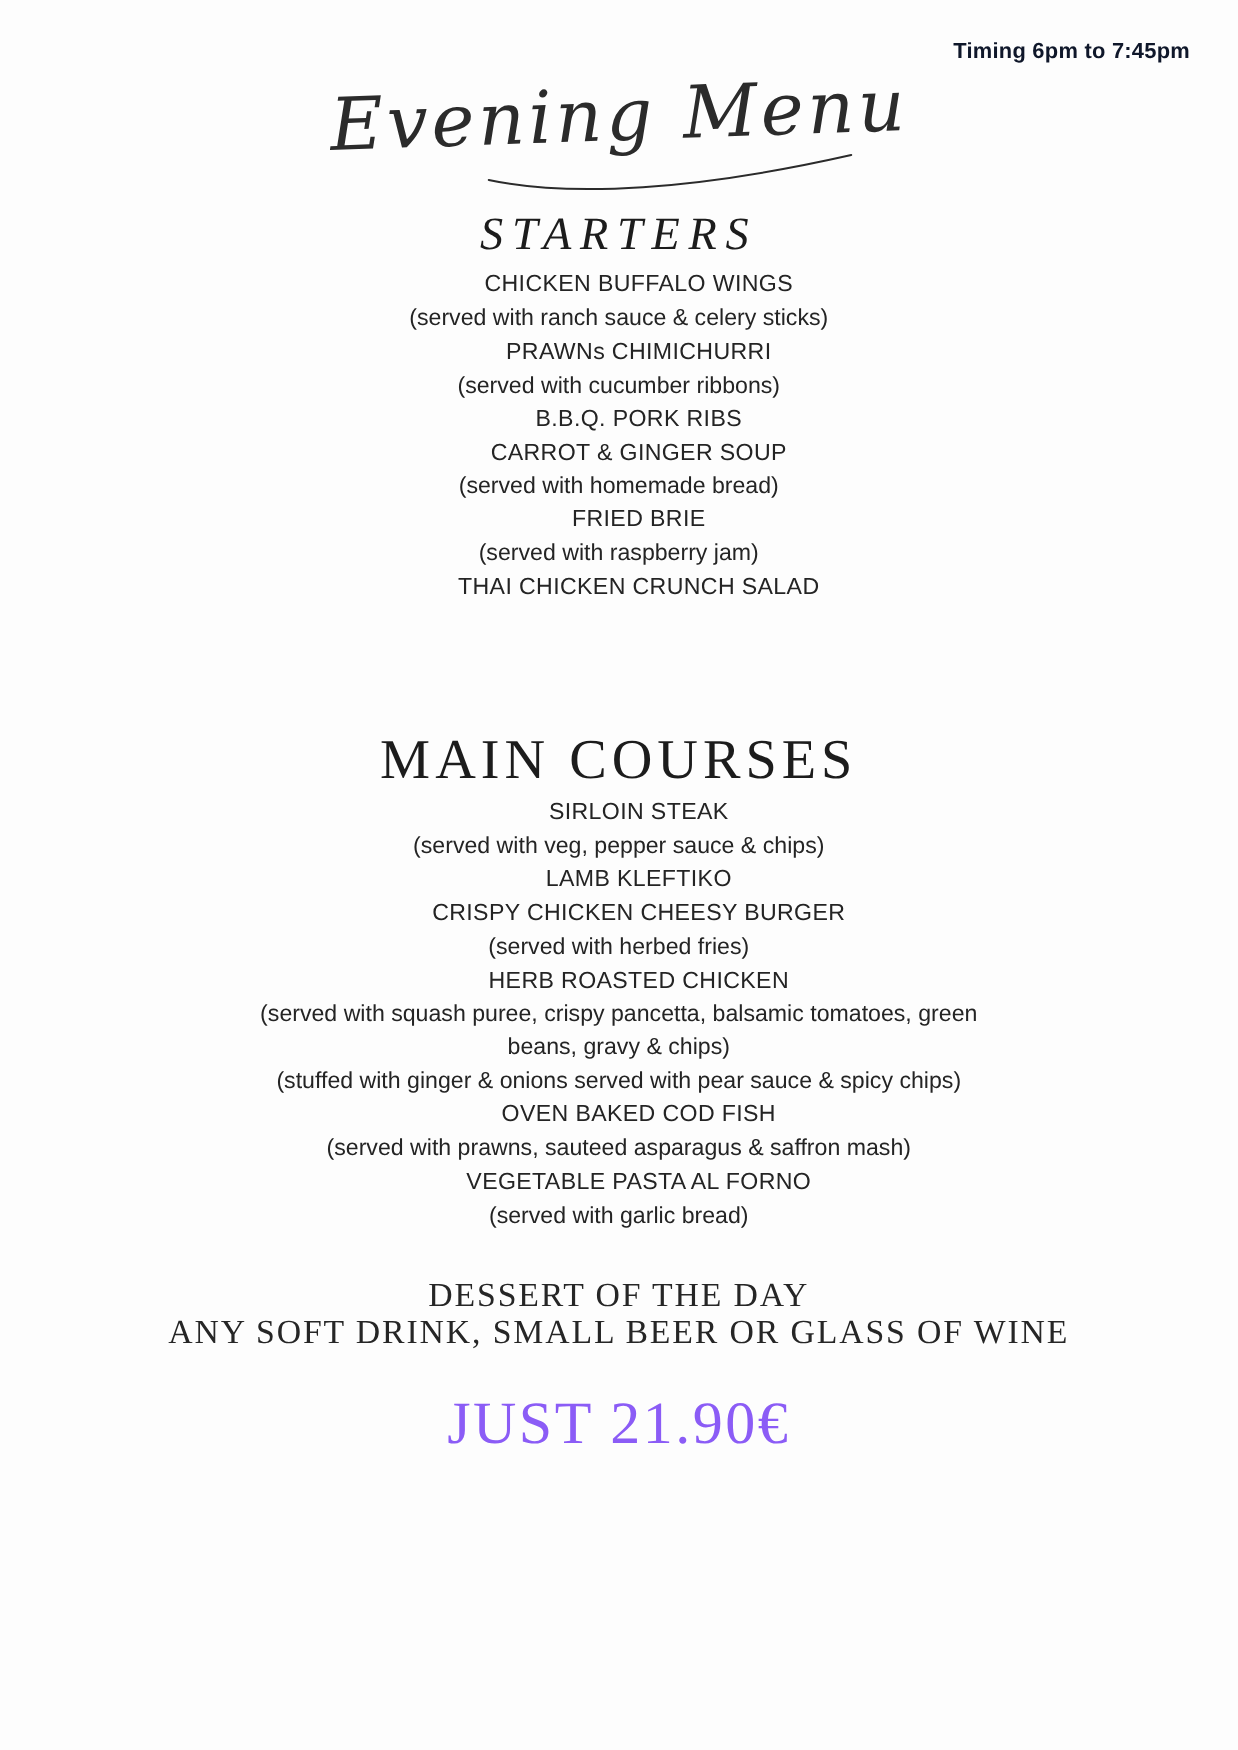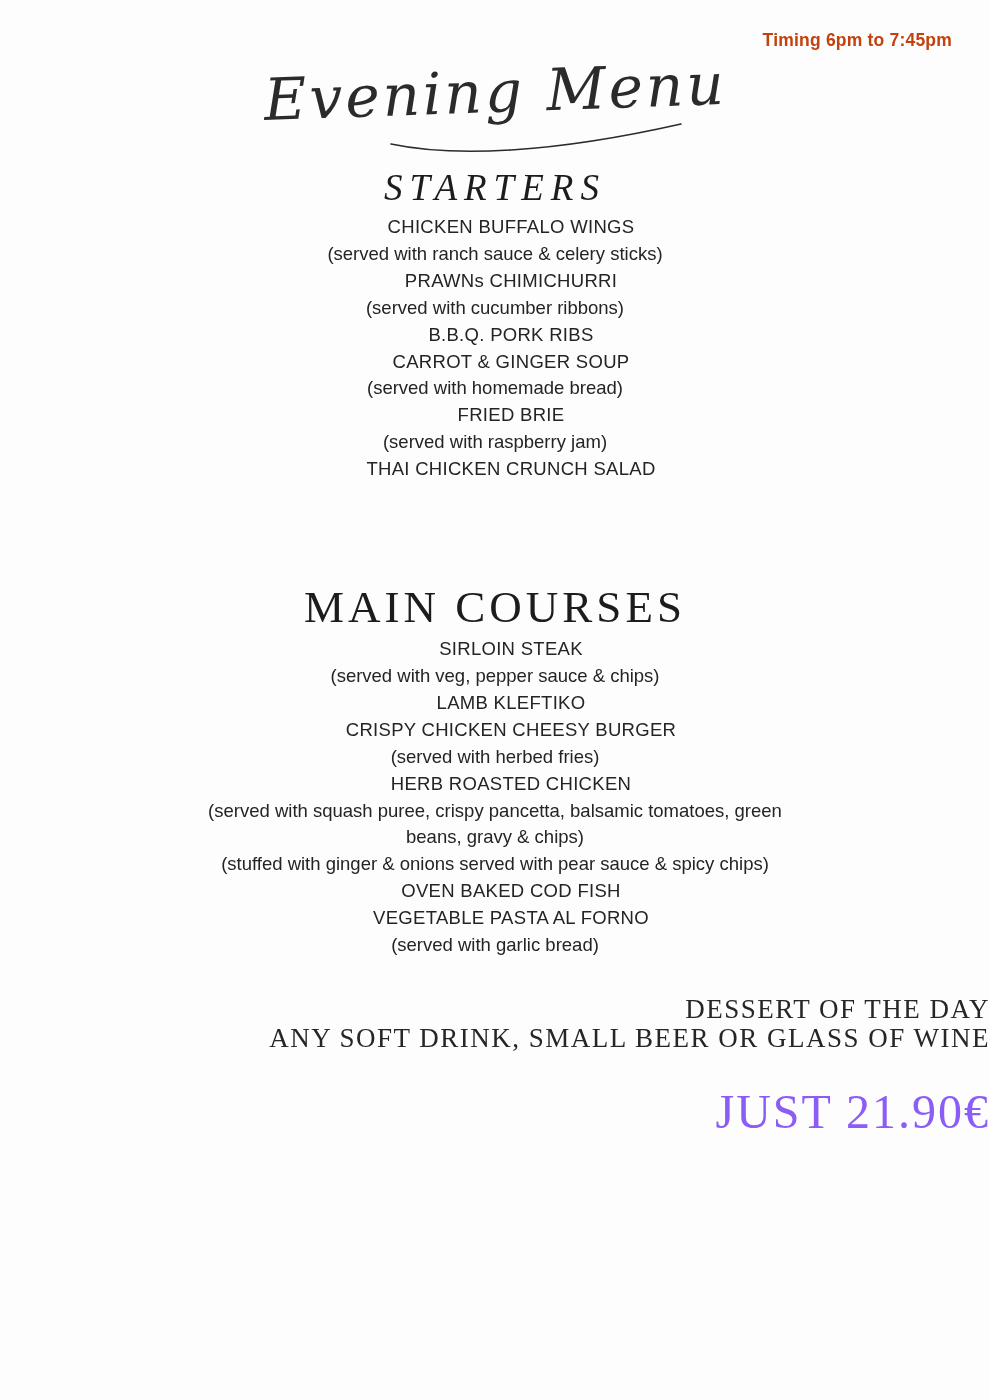--- a/index.html
+++ b/index.html
@@ -11,21 +11,21 @@
     color: #232323;
     position: relative;
     overflow: hidden;
   }
   .timing {
     position: absolute;
     top: 30px;
     right: 38px;
     font-size: 17.5px;
     font-weight: 700;
-    color: #c2410c;
+    color: #0f172a;
     letter-spacing: 0.2px;
   }
   .title-wrap {
     padding-top: 58px;
     height: 104px;
     text-align: center;
     position: relative;
   }
   .title-text {
     font-family: "DejaVu Serif", serif;
@@ -67,21 +67,21 @@
     line-height: 26.9px;
     color: #242424;
   }
   .item-name { letter-spacing: 0.3px; padding-left: 32px; }
   .item-desc {
     max-width: 578px;
     margin: 0 auto;
   }
   .footer {
     margin-top: 36px;
-    text-align: right;
+    text-align: center;
     font-family: "Liberation Serif", serif;
     color: #262626;
   }
   .footer-line {
     font-size: 27px;
     letter-spacing: 1.5px;
     line-height: 29.5px;
   }
   .price-line {
     margin-top: 30px;
@@ -162,20 +162,21 @@
     <div class="item-name">HERB ROASTED CHICKEN</div>
     <div class="item-desc">(served with squash puree, crispy pancetta, balsamic tomatoes, green beans, gravy &amp; chips)</div>
   </div>
 
   <div class="menu-item">
     <div class="item-desc">(stuffed with ginger &amp; onions served with pear sauce &amp; spicy chips)</div>
   </div>
 
   <div class="menu-item">
     <div class="item-name">OVEN BAKED COD FISH</div>
+    <div class="item-desc">(served with prawns, sauteed asparagus &amp; saffron mash)</div>
   </div>
 
   <div class="menu-item">
     <div class="item-name">VEGETABLE PASTA AL FORNO</div>
     <div class="item-desc">(served with garlic bread)</div>
   </div>
 </div>
   </section>
 </div>
 

